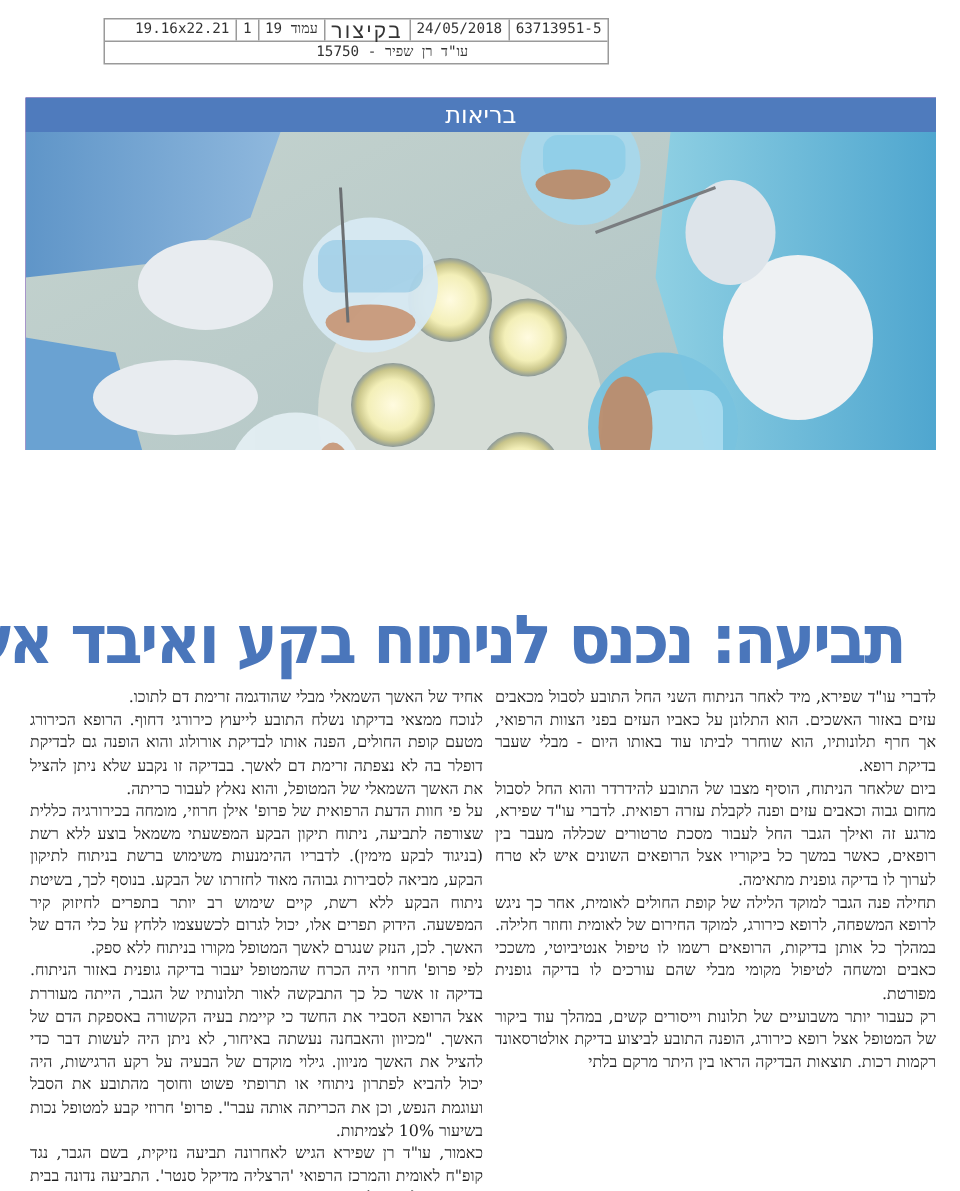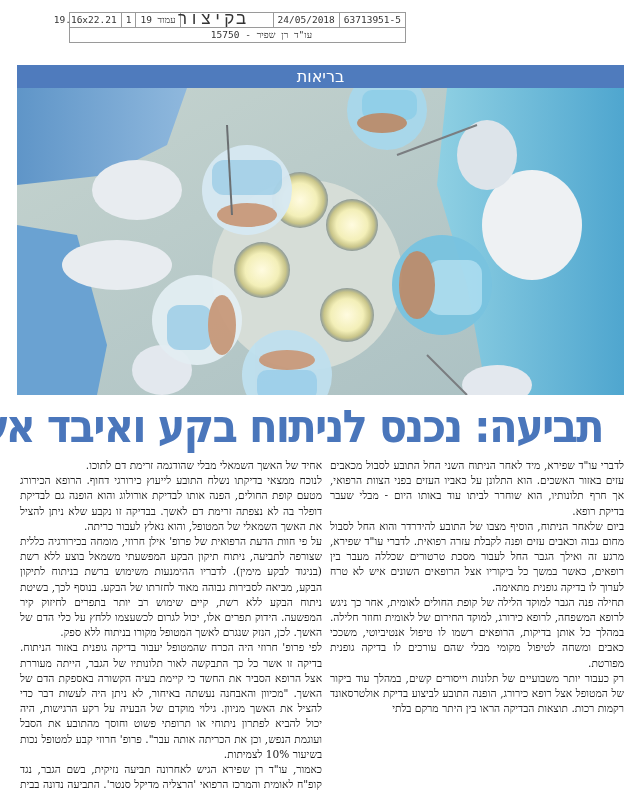--- a/index.html
+++ b/index.html
@@ -5,29 +5,29 @@
   html, body { margin: 0; padding: 0; background: #ffffff; }
   body { width: 640px; height: 794px; position: relative; overflow: hidden; font-family: "DejaVu Sans", sans-serif; }
 
   
   .clip-header { position: absolute; left: 69px; top: 12px; width: 335px; border: 1px solid #9a9a9a; font-family: "DejaVu Sans Mono", monospace; color: #333; font-size: 9.5px; }
   .clip-row { display: flex; direction: rtl; height: 14px; line-height: 14px; }
   .clip-row + .clip-row { border-top: 1px solid #9a9a9a; }
   .clip-cell { border-left: 1px solid #9a9a9a; padding: 0 4px; text-align: center; white-space: nowrap; }
   .clip-cell:last-child { border-left: none; margin-left: 48px; }
   .cell-id { width: 62px; }
-  .cell-date { width: 60px; margin-left: 21px; }
-  .cell-pub { width: 63px; font-size: 17px; letter-spacing: 1.5px; font-family: Liberation Mono, monospace; }
+  .cell-date { width: 60px; }
+  .cell-pub { width: 63px; font-size: 14px; letter-spacing: 1.5px; font-family: Liberation Sans, sans-serif; }
   .cell-page { width: 50px; direction: rtl; }
   .cell-num { width: 8px; }
   .cell-size { flex: 1; }
   .clip-row.two .clip-cell { flex: 1; border-left: none; }
 
   
-  .photo { position: absolute; left: 17px; top: 65px; width: 607px; height: 330px; overflow: hidden; background: #4c1d95; }
+  .photo { position: absolute; left: 17px; top: 65px; width: 607px; height: 235px; overflow: hidden; background: #4c1d95; }
   .banner { position: absolute; left: 0; top: 0; width: 607px; height: 23px; background: #4f7bbd; color: #fff; text-align: center; font-family: "DejaVu Sans", sans-serif; font-size: 16px; line-height: 23px; direction: rtl; z-index: 2; }
   .photo-art { position: absolute; left: 0; top: 0; width: 607px; height: 330px; }
 
   
   .headline { position: absolute; left: 17px; top: 400px; width: 607px; height: 54px; margin: 0; direction: rtl; text-align: center; color: #4a76bb; font-family: "DejaVu Sans", sans-serif; font-weight: bold; font-size: 45px; line-height: 54px; letter-spacing: -2px; white-space: nowrap; transform: scaleX(0.93); transform-origin: center; }
 
   
   .col { position: absolute; top: 458px; direction: rtl; text-align: justify; font-family: "DejaVu Serif", serif; font-size: 10.6px; line-height: 15.2px; color: #1e1e1e; }
   .col-right { left: 330px; width: 294px; }
   .col-left { left: 20px; width: 302px; }

